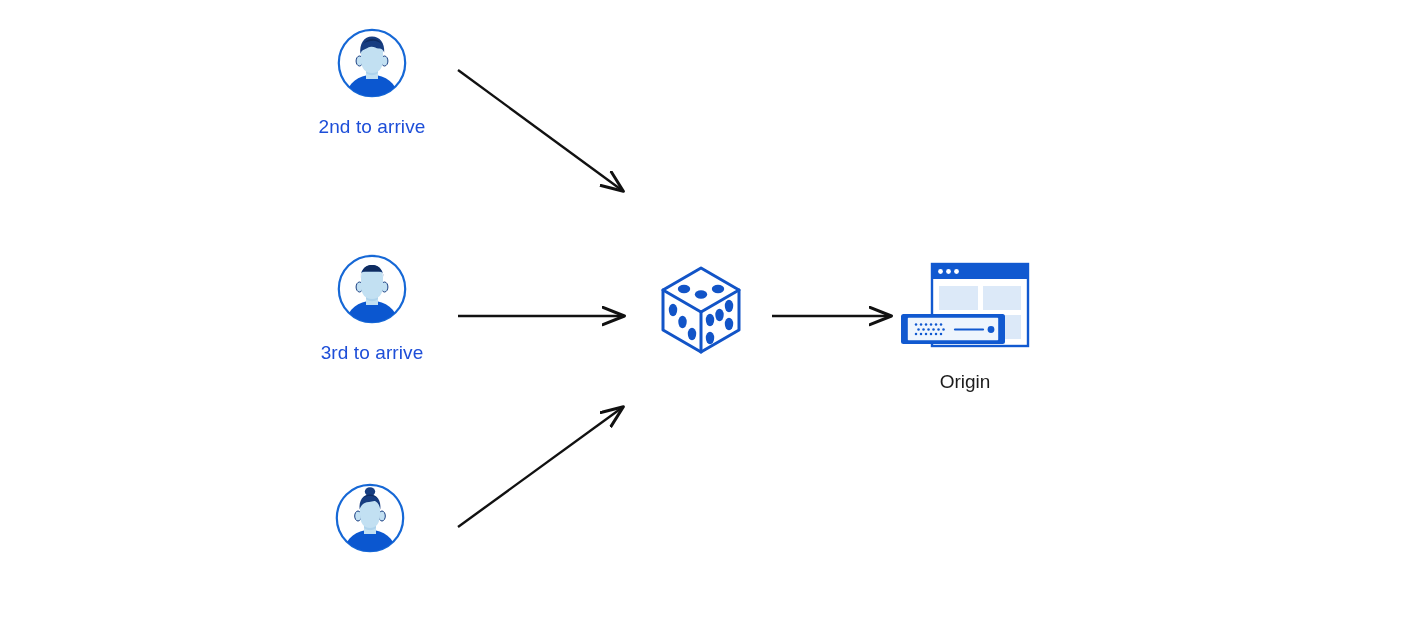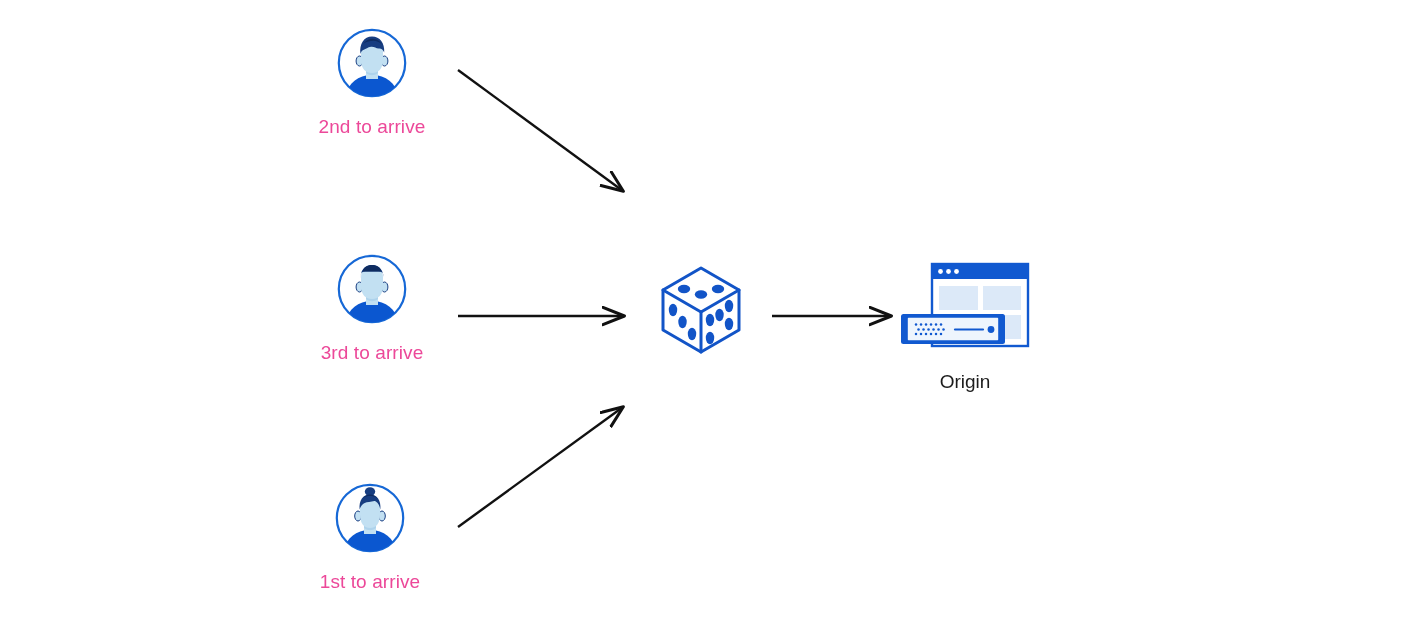--- a/index.html
+++ b/index.html
@@ -28,21 +28,21 @@
   .avatar {
     width: 72px;
     height: 72px;
     margin: 0 auto;
     display: block;
   }
   .node-label {
     font-family: "Liberation Sans", sans-serif;
     font-size: 19px;
     line-height: 24px;
-    color: #ec4899;
+    color: #1d4ed8;
     letter-spacing: 0.1px;
     margin-top: 16px;
     white-space: nowrap;
     text-align: center;
   }
 
   
   .dice-node {
     position: absolute;
   }
@@ -184,21 +184,20 @@
                  C46 42 41.4 46 36 46 C30.6 46 26 42 26 33 Z" fill="#c2e0f2"></path>
 
         <ellipse cx="36" cy="9.6" rx="5.2" ry="4.4" fill="#173d80"></ellipse>
         <path d="M25.6 27.6 C24.8 18 29 12.4 36 12.4 C43 12.4 47.2 18 46.4 27.6
                  C45.4 23.4 44.2 20.6 41.8 19.4 C39.6 18.2 37.8 20 35 20
                  C31.6 20 29.4 21.4 27.6 23.6 C26.8 24.6 26.1 26 25.6 27.6 Z" fill="#173d80"></path>
         <path d="M29 16 C31 13.6 33.4 12.4 36 12.4 C38.6 12.4 41 13.6 43 16
                  C40.6 14.6 38.4 14 36 14 C33.6 14 31.4 14.6 29 16 Z" fill="#0f2c60"></path>
       </g>
     </svg>
-    <div class="node-label">1st to arrive</div>
   </div>
 
   <div class="dice-node" style="left:659px; top:264px;">
     <svg class="dice" viewBox="0 0 84 92">
       <g fill="none" stroke="#1254c7" stroke-width="3" stroke-linejoin="round" stroke-linecap="round">
         <path d="M42 4 L80 26 L80 66 L42 88 L4 66 L4 26 Z"></path>
         <path d="M4 26 L42 48 L80 26"></path>
         <path d="M42 48 L42 88"></path>
       </g>
 

